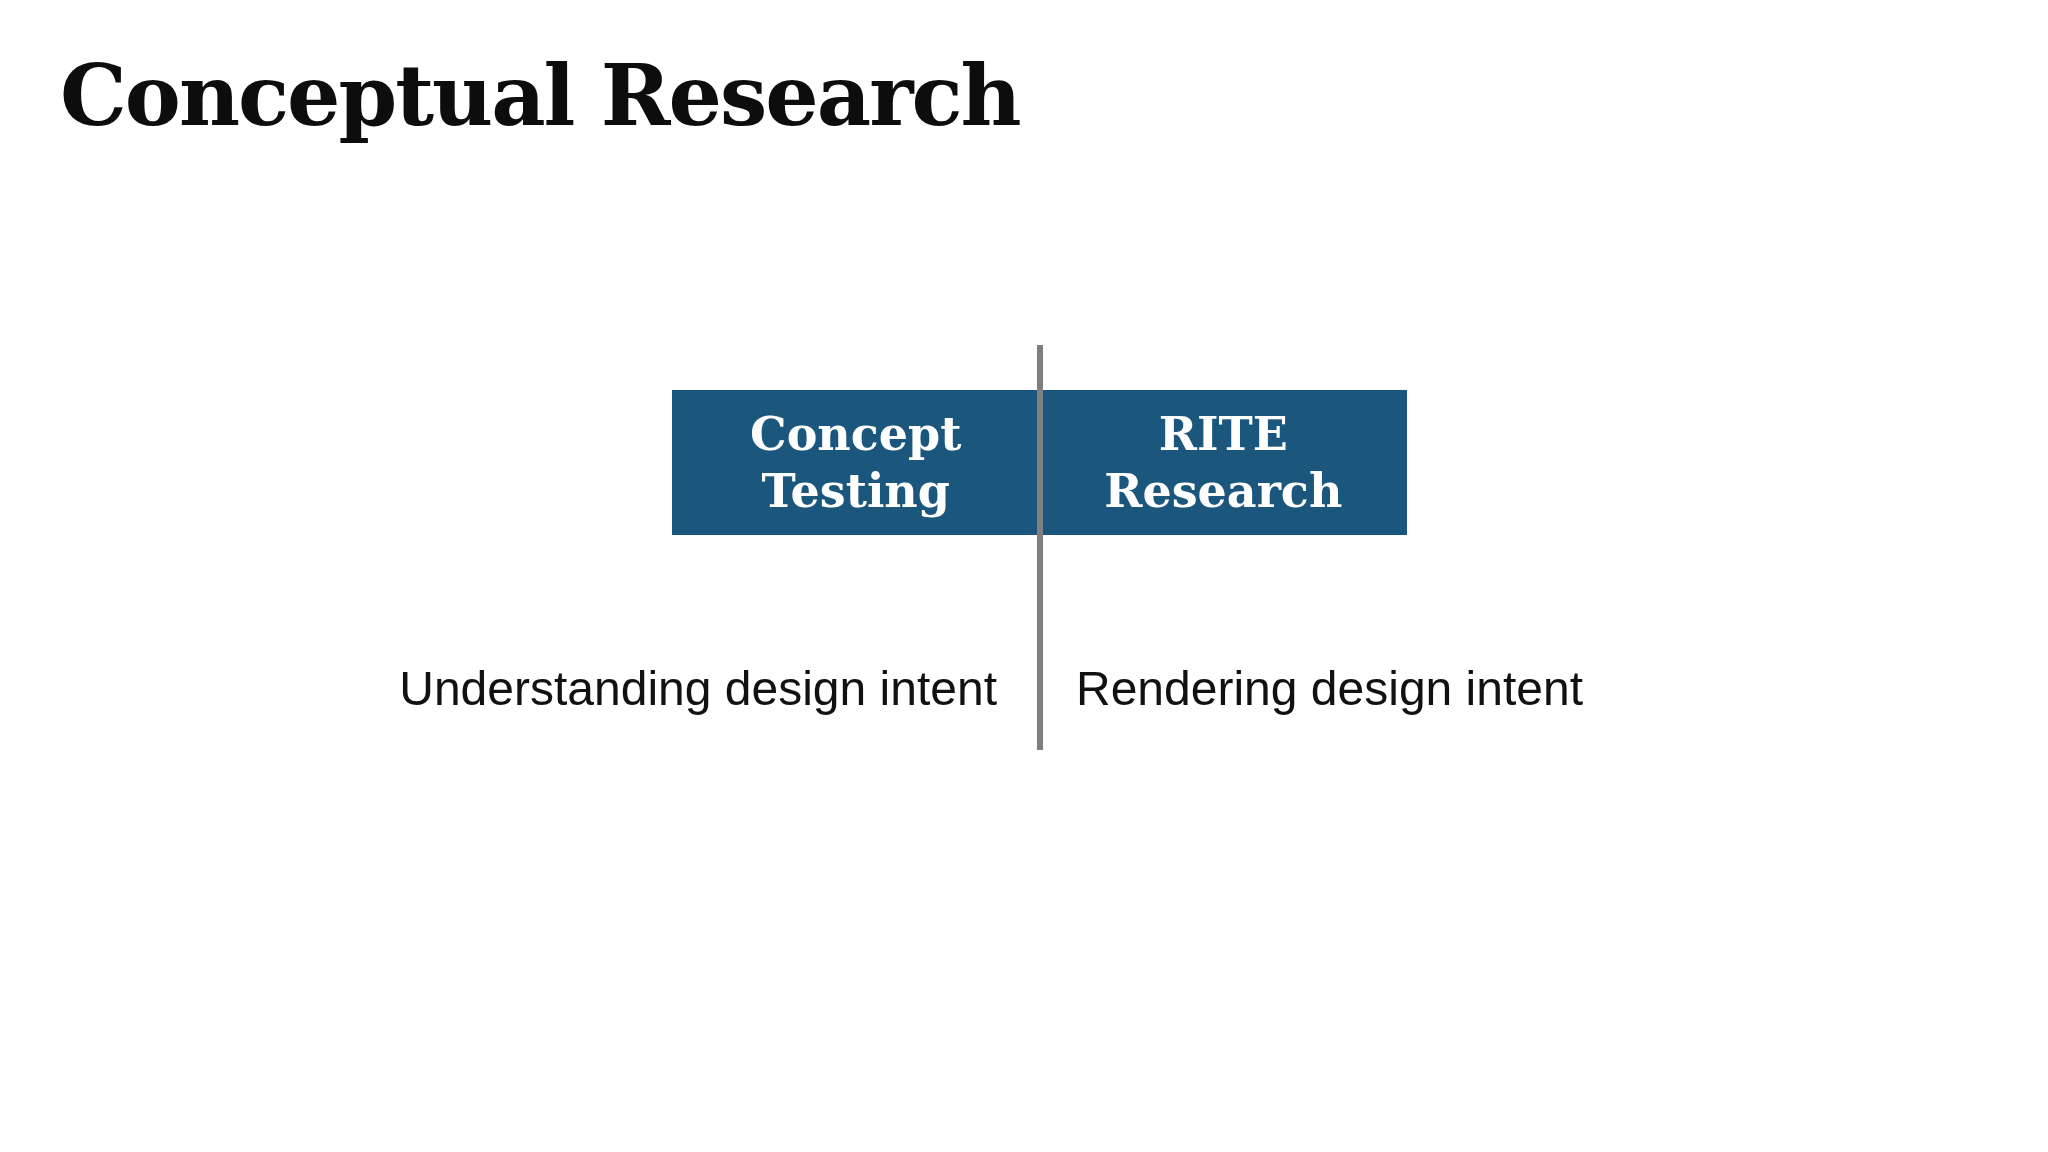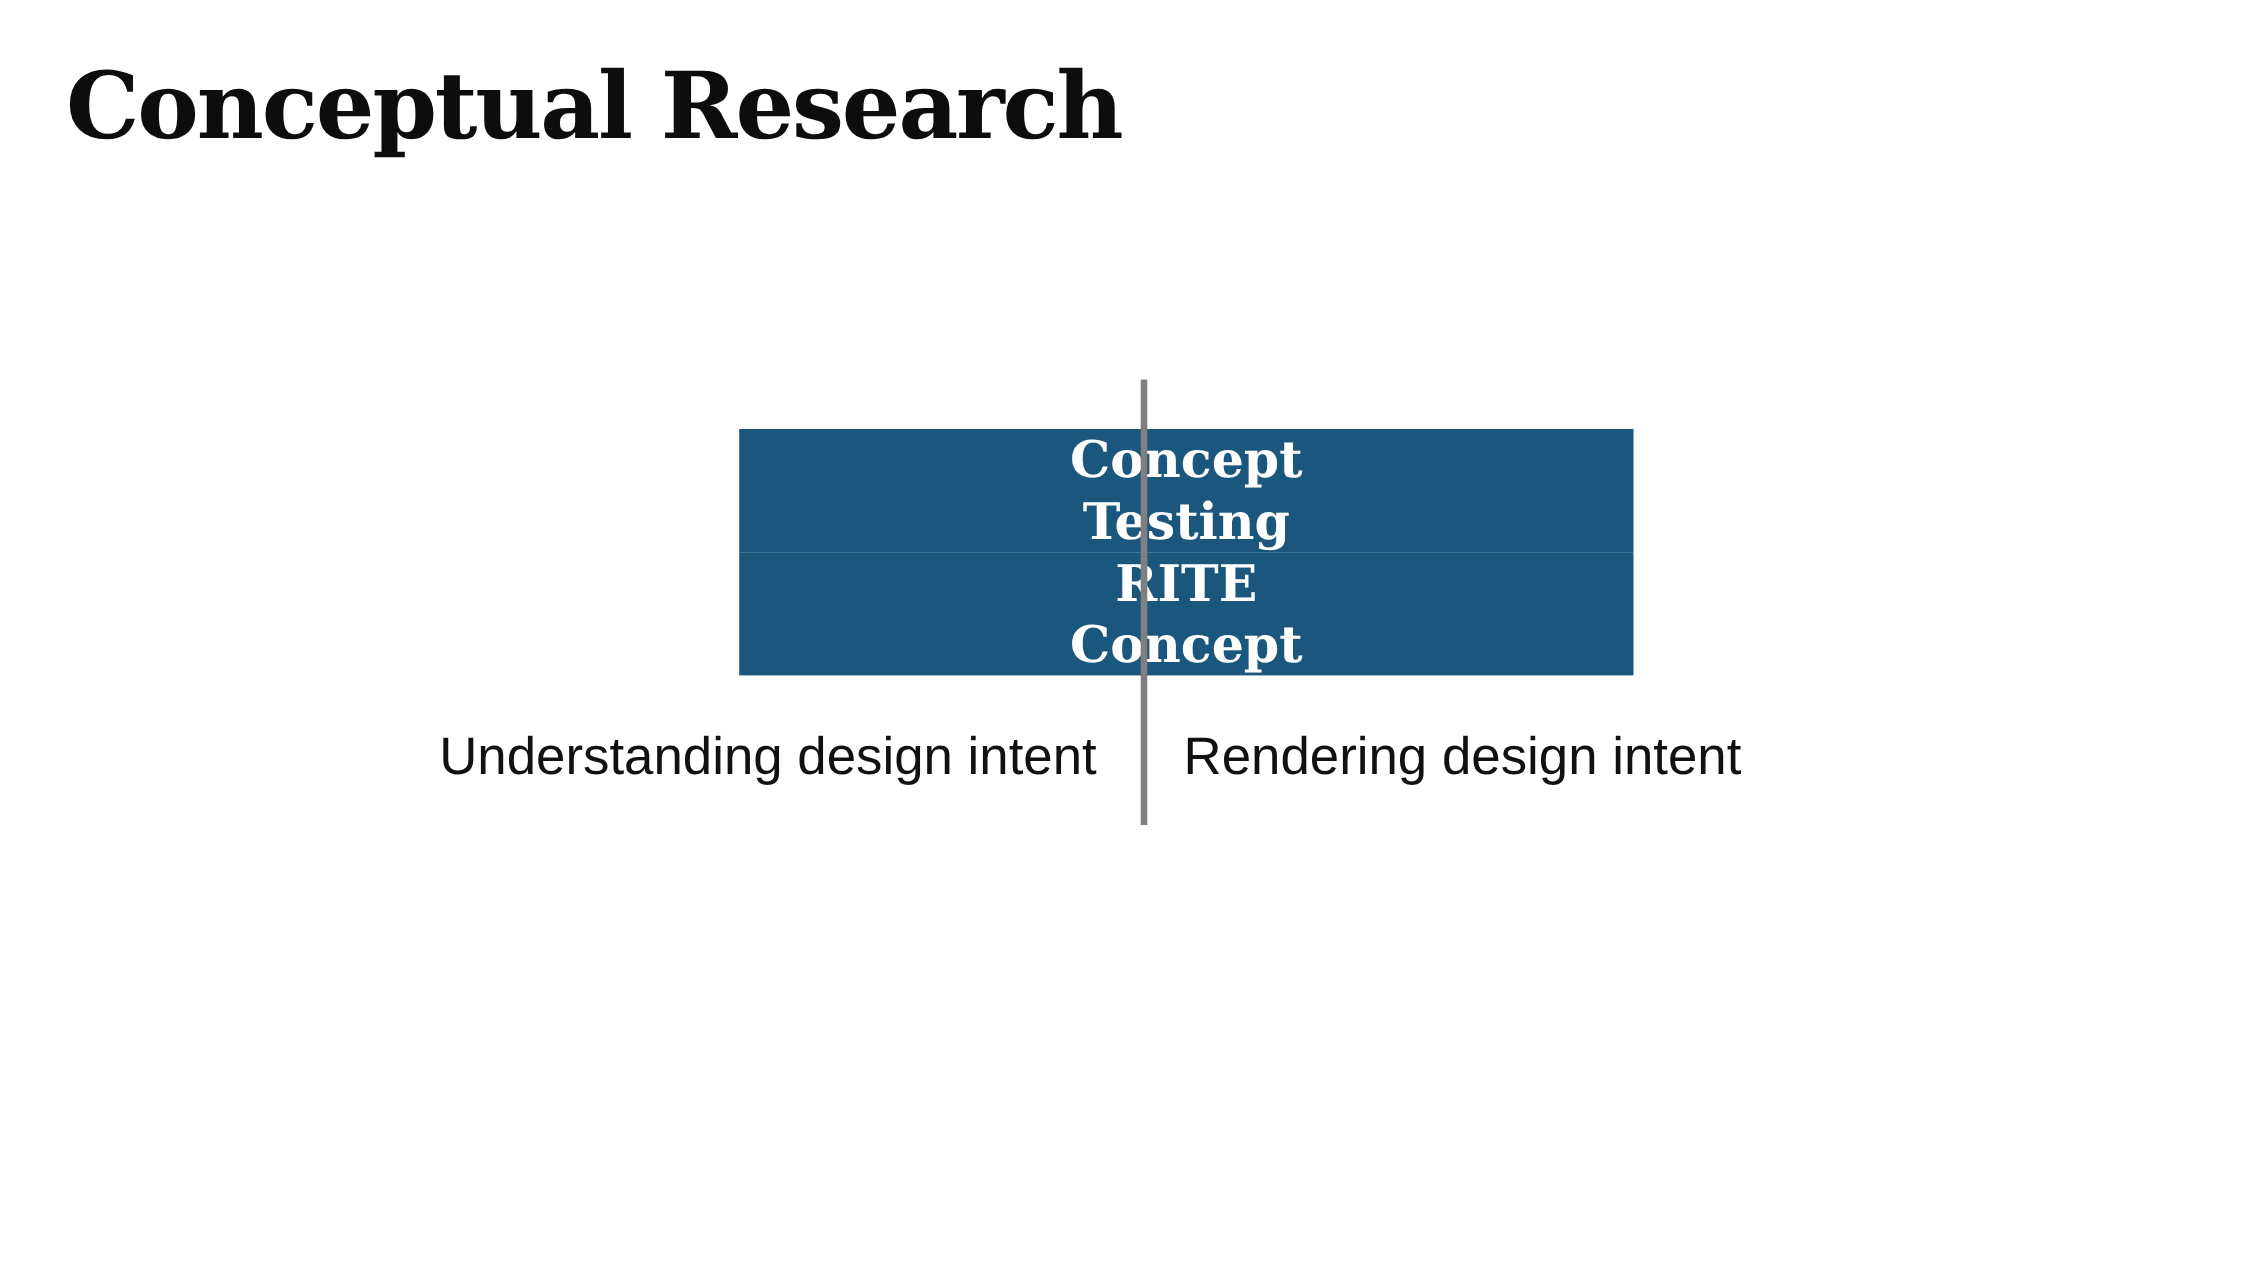--- a/index.html
+++ b/index.html
@@ -32,24 +32,23 @@
     font-size: 84px;
     line-height: 1.15;
     letter-spacing: -2px;
     color: var(--title-text);
     white-space: nowrap;
   }
   .header-row {
     position: absolute;
     left: 672px;
     top: 390px;
-    width: 813px;
+    width: 735px;
     height: 145px;
     display: flex;
-    flex-direction: column;
   }
   .header-cell {
     flex: 1 1 50%;
     background: var(--header-bg);
     color: var(--header-text);
     font-family: "DejaVu Serif", serif;
     font-weight: 700;
     font-size: 46px;
     line-height: 1.22;
     display: flex;
@@ -89,21 +88,21 @@
 <body>
 
 <div class="slide">
 
   <h1 class="slide-title">Conceptual Research</h1>
 
   <div class="header-row">
     <div class="header-cell">Concept
 Testing</div>
     <div class="header-cell">RITE
-Concept</div>
+Research</div>
   </div>
 
   <div class="column-divider"></div>
 
   <div class="desc desc-right">Rendering design intent</div>
 
   <div class="desc desc-left">Understanding design intent</div>
 
 </div>
 

